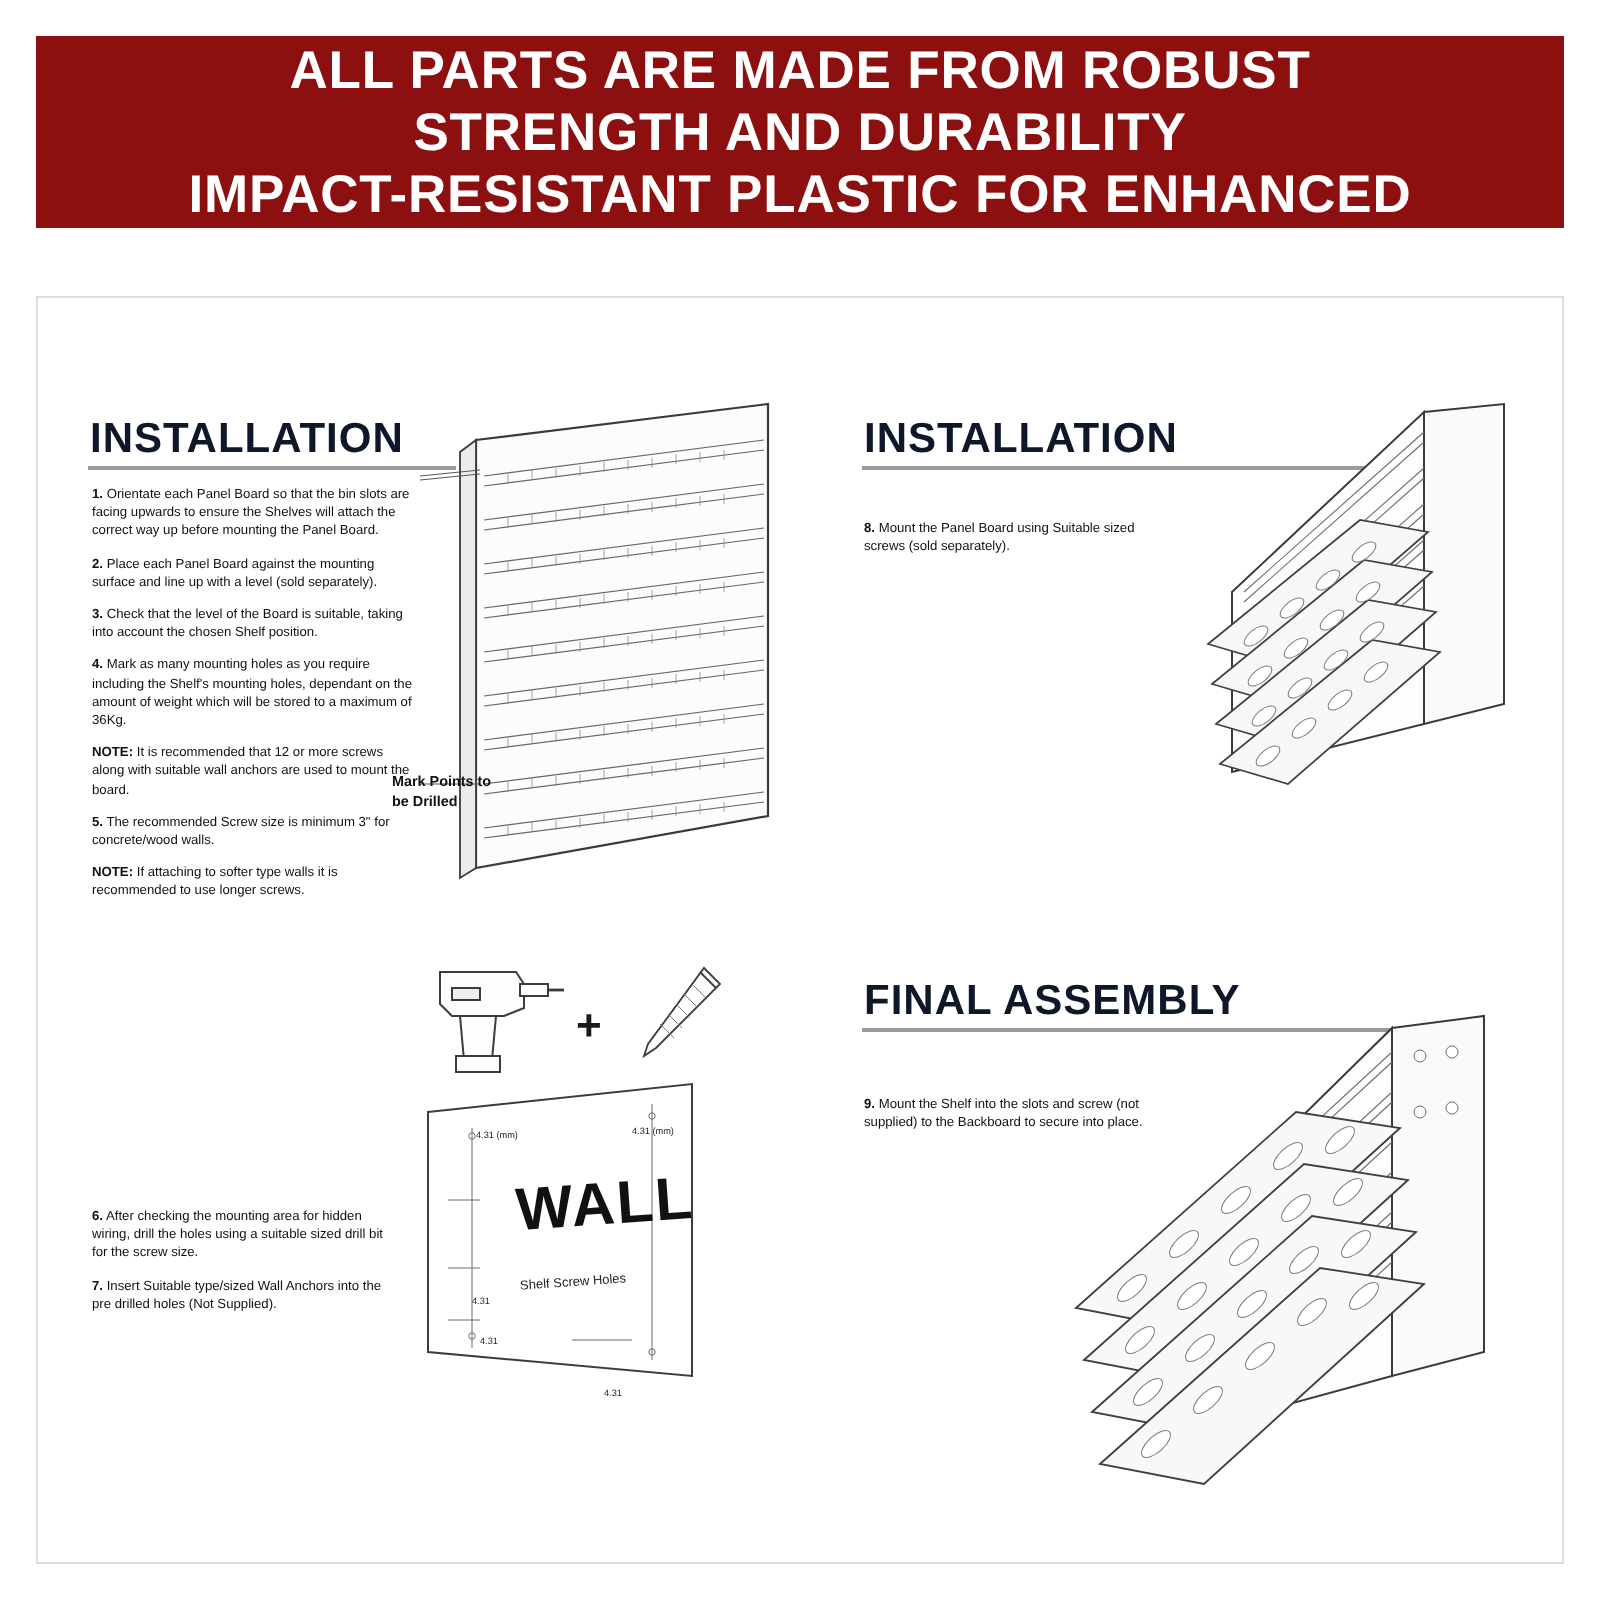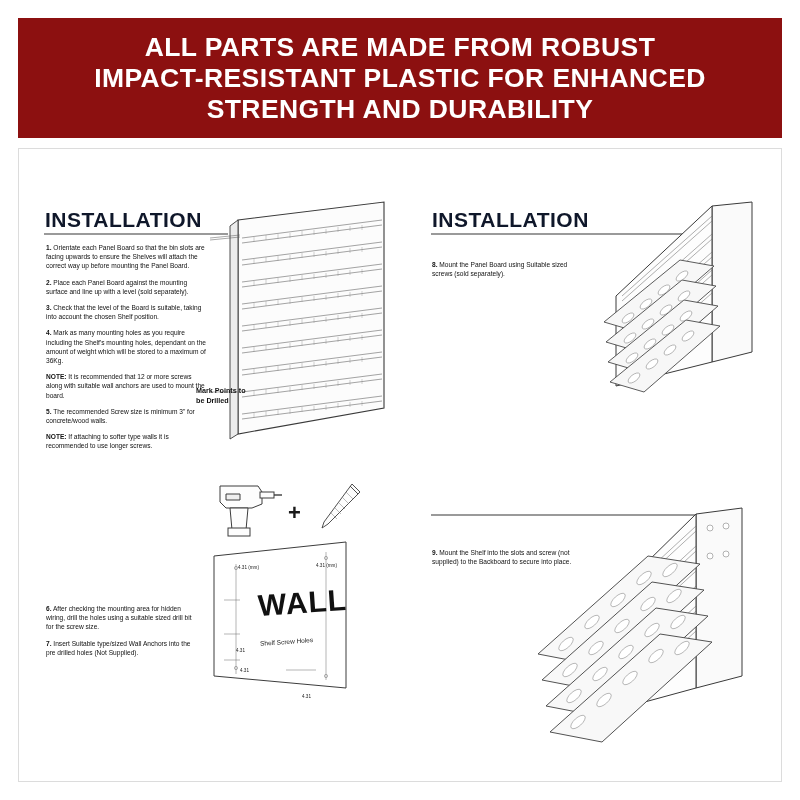--- a/index.html
+++ b/index.html
@@ -20,21 +20,21 @@
     height: 800px;
     background: #ffffff;
     box-sizing: border-box;
   }
   
   .banner {
     position: absolute;
     left: 18px;
     top: 18px;
     width: 764px;
-    height: 120px;
+    height: 96px;
     background: #8c1010;
     display: flex;
     flex-direction: column;
     align-items: center;
     justify-content: center;
     box-sizing: border-box;
     padding: 6px 12px;
   }
   .banner-line {
     color: #ffffff;
@@ -125,22 +125,22 @@
     white-space: nowrap;
   }
 </style>
 </head>
 <body>
 
 <div class="page">
 
   <div class="banner">
     <div class="banner-line">ALL PARTS ARE MADE FROM ROBUST</div>
+    <div class="banner-line">STRENGTH AND DURABILITY</div>
     <div class="banner-line">IMPACT-RESISTANT PLASTIC FOR ENHANCED</div>
-    <div class="banner-line">STRENGTH AND DURABILITY</div>
   </div>
 
   <div class="body-panel"></div>
 
   <div class="section-title" style="left:45px; top:208px;">INSTALLATION</div>
   <div class="rule" style="left:44px; top:233px; width:184px;"></div>
 
   <div class="steps" style="left:46px; top:243px; width:162px;">
     <p>
       <b>1.</b>
@@ -425,20 +425,21 @@
     <p>
       <b>6.</b>
       <span>After checking the mounting area for hidden wiring, drill the holes using a suitable sized drill bit for the screw size.</span>
     </p>
     <p>
       <b>7.</b>
       <span>Insert Suitable type/sized Wall Anchors into the pre drilled holes (Not Supplied).</span>
     </p>
   </div>
 
+  <div class="section-title" style="left:432px; top:489px;">FINAL ASSEMBLY</div>
   <div class="rule" style="left:431px; top:514px; width:304px;"></div>
 
   <div class="steps" style="left:432px; top:548px; width:150px;">
     <p>
       <b>9.</b>
       <span>Mount the Shelf into the slots and screw (not supplied) to the Backboard to secure into place.</span>
     </p>
   </div>
 
   <div class="illus" style="left:500px; top:504px;">

